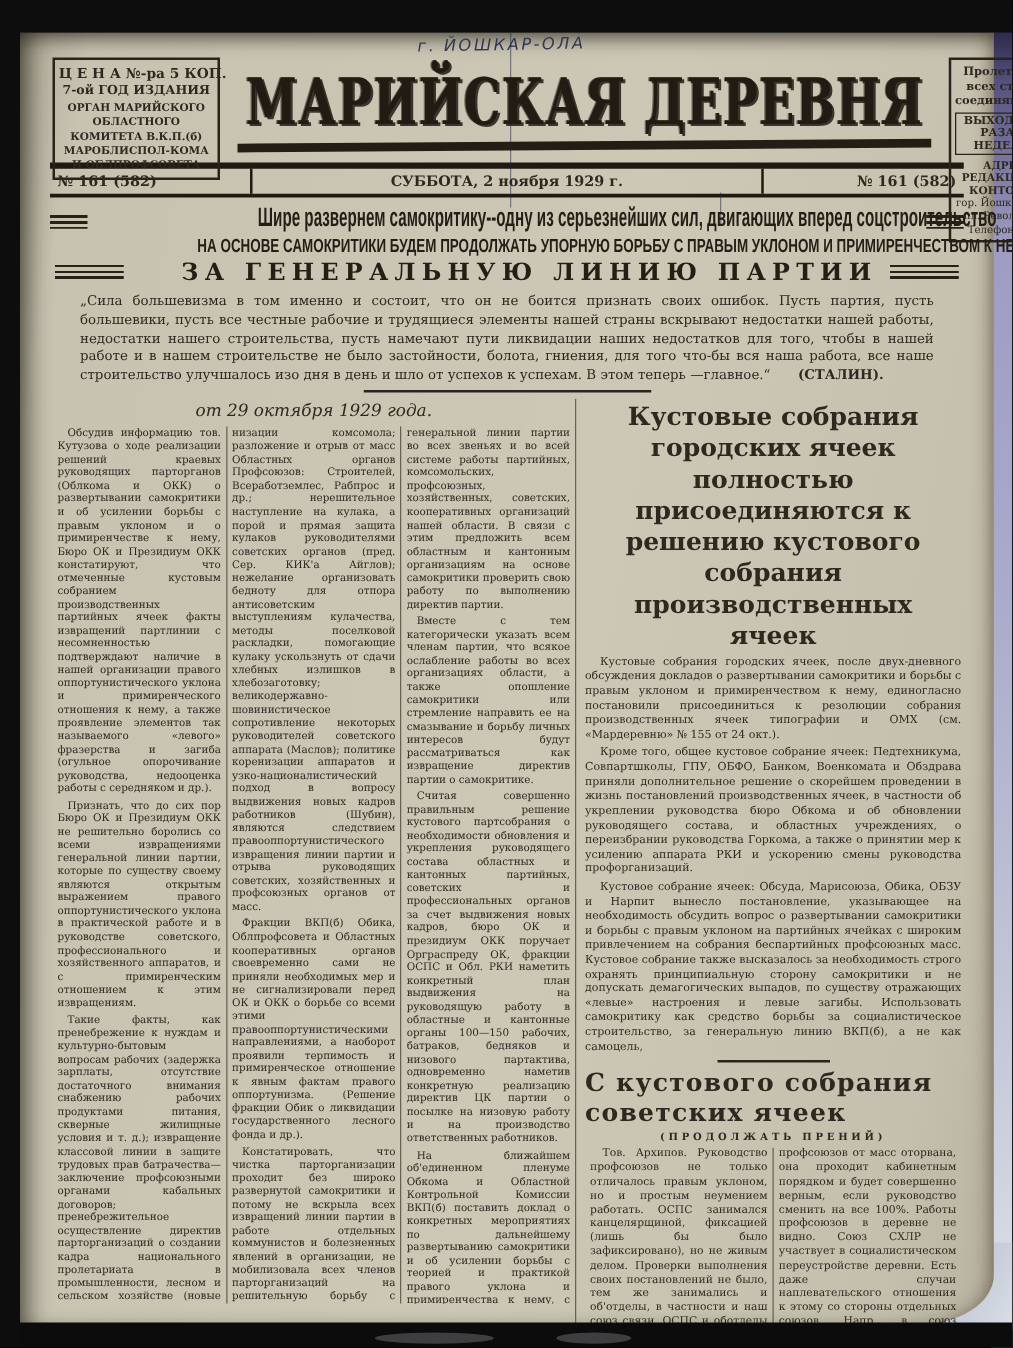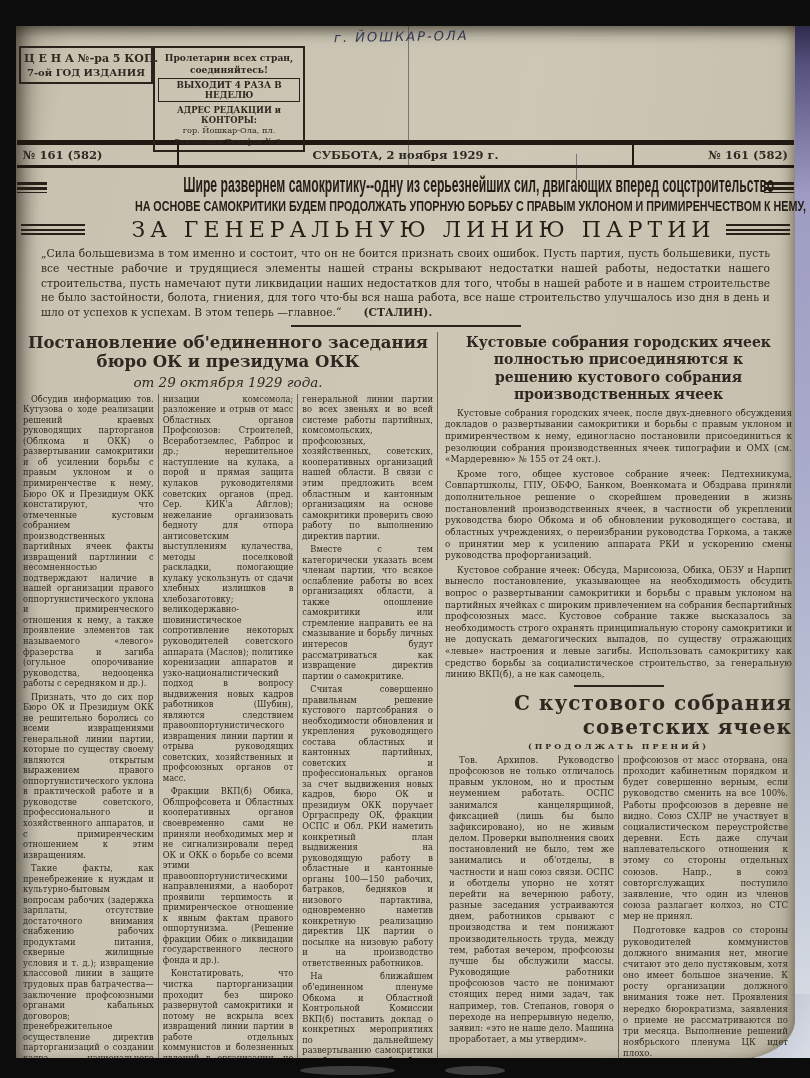--- a/index.html
+++ b/index.html
@@ -7,21 +7,21 @@
         font-family:"DejaVu Serif",serif;}
   .right-strip{position:absolute;right:0;top:0;width:17px;height:100%;
     background:linear-gradient(#14102a 0%,#55517e 6%,#9e9cc2 18%,#aaaccb 45%,#c6ccd9 80%,#dde2e8 100%);}
   .corner-blue{position:absolute;right:0;bottom:14px;width:60px;height:70px;
     background:linear-gradient(120deg,transparent 40%,#c3c9d6 41%,#d9dee6 100%);}
   .paper{position:absolute;left:16px;top:26px;width:779px;height:1034px;box-sizing:border-box;
     background:linear-gradient(100deg,#b0aa98 0,#c8c3b1 6%,#cdc8b6 55%,#c5c0ae 90%,#b8b2a0 100%);
     box-shadow:inset 16px 0 20px -10px rgba(25,20,12,.65),
                inset -10px 0 16px -8px rgba(60,45,25,.55),
                inset 0 14px 16px -10px rgba(25,20,12,.6);
-    border-bottom-right-radius:62px 40px;color:#2e2820;padding:0 1px;}
+    border-bottom-right-radius:62px 40px;color:#2e2820;padding:0 24px;}
   .top-band{position:absolute;top:0;left:0;width:100%;height:26px;background:#0d0d0d;}
   .bottom-band{position:absolute;bottom:0;left:0;width:100%;height:20px;background:#0c0c0c;}
   .blob{position:absolute;bottom:3px;height:9px;background:rgba(195,195,200,.28);border-radius:50%;}
   .blob.b1{left:300px;width:95px;} .blob.b2{left:445px;width:60px;}
   .left-strip{position:absolute;left:0;top:0;width:16px;height:100%;background:#0d0d0d;}
 
   .handwriting{position:absolute;left:318px;top:3px;font-family:"DejaVu Sans",sans-serif;
     font-style:italic;font-size:13px;letter-spacing:2px;color:#323753;transform:rotate(-1deg);}
   .pencil{position:absolute;width:1px;background:rgba(35,38,70,.5);}
   .p1{left:392px;top:0;height:140px;} .p2{left:560px;top:128px;height:26px;}
@@ -38,60 +38,60 @@
     padding:1px 2px;margin-top:3px;}
   .addr-label{font-weight:bold;font-size:8.4px;margin-top:3px;}
   .addr{font-size:8.2px;line-height:1.3;}
   .title-wrap{flex:1;text-align:center;position:relative;padding-top:6px;}
   .np-title{margin:0;font-size:40px;font-weight:bold;color:#211b14;white-space:nowrap;
     letter-spacing:1px;display:inline-block;transform:scale(0.93,1.28);transform-origin:center top;
     text-shadow:2px 1px 0 rgba(33,27,20,.85),-1px 0 0 rgba(33,27,20,.55);}
   .title-underline{height:7px;background:#231d15;margin:14px 14px 0;transform:skewY(-.4deg);}
 
   .dateline{display:flex;align-items:stretch;border-top:5px solid #1f1912;border-bottom:3px solid #1f1912;
-    margin-top:12px;font-weight:bold;font-size:11.5px;}
+    margin-top:2px;font-weight:bold;font-size:11.5px;}
   .dl-cell{display:flex;align-items:center;padding:3px 6px;}
   .dl-left{width:148px;} .dl-right{width:148px;justify-content:flex-end;}
   .dl-center{flex:1;justify-content:center;border-left:2px solid #1f1912;border-right:2px solid #1f1912;}
 
   .banner-row{position:relative;text-align:center;white-space:nowrap;}
   .deco{position:absolute;width:30px;height:11px;top:8px;
     background:repeating-linear-gradient(to bottom,#262019 0 2.5px,transparent 2.5px 5px);}
   .deco.dl{left:0;} .deco.dr{right:0;}
   .bl1{margin-top:6px;}
   .bl1-text{display:inline-block;font-family:"Liberation Sans",sans-serif;font-weight:bold;
     font-size:19px;color:#241e16;transform:scale(0.64,1.12);transform-origin:center;}
   .bl2-text{display:inline-block;font-family:"Liberation Sans",sans-serif;font-weight:bold;
     font-size:14.5px;color:#241e16;transform:scale(0.74,1.05);transform-origin:center;}
   .bl3{display:flex;align-items:center;gap:10px;margin:2px 4px 0;}
   .rule3{flex:1;height:12px;max-width:150px;
     background:repeating-linear-gradient(to bottom,#262019 0 2px,transparent 2px 4.5px);}
-  .bl3-text{font-weight:normal;font-size:22px;letter-spacing:5px;color:#241e16;white-space:nowrap;margin-left:36px;}
+  .bl3-text{font-weight:bold;font-size:19px;letter-spacing:5px;color:#241e16;white-space:nowrap;margin-left:36px;}
 
   .quote{margin:5px 24px 0;font-size:10.7px;line-height:1.38;text-align:justify;}
   .quote .attr{font-weight:bold;margin-left:22px;}
   .divider-short{width:230px;height:2px;background:#2a241c;margin:4px auto 5px;}
 
   .content{display:flex;padding:0 2px;height:748px;overflow:hidden;}
   .left-article{width:418px;box-sizing:border-box;}
   .right-half{flex:1;border-left:1px solid #6a6156;padding-left:7px;box-sizing:border-box;}
 
   .la-title{font-size:16.5px;font-weight:bold;text-align:center;line-height:1.15;margin:2px 0 0;}
   .la-subtitle{font-style:italic;font-size:13.5px;text-align:center;margin:2px 0 4px;}
   .cols{display:flex;height:702px;overflow:hidden;}
   .col{flex:1;padding:0 4px;text-align:justify;font-size:8.3px;line-height:1.27;}
   .col + .col{border-left:1px solid #6a6156;}
   .col p{margin:0 0 3px;text-indent:8px;}
   .col p.noindent{text-indent:0;}
 
-  .ra-title{font-size:14px;font-weight:bold;text-align:center;line-height:1.25;margin:2px 10px 4px;}
+  .ra-title{font-size:20px;font-weight:bold;text-align:center;line-height:1.25;margin:2px 10px 4px;}
   .ra-body p{margin:0 0 3px;font-size:8.8px;line-height:1.32;text-align:justify;text-indent:12px;}
   .divider-tiny{width:90px;height:2px;background:#2a241c;margin:4px auto;}
 
-  .sess-title{font-size:20px;font-weight:bold;text-align:right;letter-spacing:1px;margin:2px 0 0;}
+  .sess-title{font-size:20px;font-weight:bold;text-align:left;letter-spacing:1px;margin:2px 0 0;}
   .sess-subtitle{text-align:center;font-weight:bold;font-size:8px;letter-spacing:3px;margin:2px 0 4px;}
   .sess-cols{display:flex;height:398px;overflow:hidden;}
   .sess-col{flex:1;padding:0 4px;font-size:8.6px;line-height:1.3;text-align:justify;}
   .sess-col + .sess-col{border-left:1px solid #6a6156;}
   .sess-col p{margin:0 0 3px;text-indent:10px;}
   .sess-col p.noindent{text-indent:0;}
   .subhead{text-align:center;font-weight:bold;font-size:9.6px;margin:4px 0 2px;text-indent:0;}
 </style>
 </head>
 <body>
@@ -102,20 +102,25 @@
 
   <div class="paper">
     <div class="handwriting">г. ЙОШКАР-ОЛА</div>
     <div class="pencil p1"></div>
     <div class="pencil p2"></div>
 
     <header class="masthead">
       <div class="mbox left-box">
         <div class="price">Ц Е Н А №-ра 5 КОП.</div>
         <div class="edition">7-ой ГОД ИЗДАНИЯ</div>
+        <div class="organ">ОРГАН МАРИЙСКОГО ОБЛАСТНОГО КОМИТЕТА В.К.П.(б) МАРОБЛИСПОЛ-КОМА И ОБЛПРОФСОВЕТА</div>
+      </div>
+      <div class="title-wrap">
+        <h1 class="np-title">МАРИЙСКАЯ ДЕРЕВНЯ</h1>
+        <div class="title-underline"></div>
       </div>
       <div class="mbox right-box">
         <div class="slogan">Пролетарии всех стран, соединяйтесь!</div>
         <div><span class="schedule">ВЫХОДИТ 4 РАЗА В НЕДЕЛЮ</span></div>
         <div class="addr-label">АДРЕС РЕДАКЦИИ и КОНТОРЫ:</div>
         <div class="addr">гор. Йошкар-Ола, пл. Революции Телефон № 3.</div>
       </div>
     </header>
 
     <div class="dateline">
@@ -137,21 +142,20 @@
       <span class="bl3-text">ЗА ГЕНЕРАЛЬНУЮ ЛИНИЮ ПАРТИИ</span>
       <div class="rule3"></div>
     </div>
 
     <p class="quote"><span>„Сила большевизма в том именно и состоит, что он не боится признать своих ошибок. Пусть партия, пусть большевики, пусть все честные рабочие и трудящиеся элементы нашей страны вскрывают недостатки нашей работы, недостатки нашего строительства, пусть намечают пути ликвидации наших недостатков для того, чтобы в нашей работе и в нашем строительстве не было застойности, болота, гниения, для того что-бы вся наша работа, все наше строительство улучшалось изо дня в день и шло от успехов к успехам. В этом теперь —главное.“</span><span class="attr">(СТАЛИН).</span></p>
     <div class="divider-short"></div>
 
     <main class="content">
 
       <section class="left-article">
-        <h2 class="la-title">Постановление об'единенного заседания бюро ОК и президума ОКК</h2>
         <div class="la-subtitle">от 29 октября 1929 года.</div>
         <div class="cols">
           <div class="col">
             <p>Обсудив информацию тов. Кутузова о ходе реализации решений краевых руководящих парторганов (Облкома и ОКК) о развертывании самокритики и об усилении борьбы с правым уклоном и о примиренчестве к нему, Бюро ОК и Президиум ОКК констатируют, что отмеченные кустовым собранием производственных партийных ячеек факты извращений партлинии с несомненностью подтверждают наличие в нашей организации правого оппортунистического уклона и примиренческого отношения к нему, а также проявление элементов так называемого «левого» фразерства и загиба (огульное опорочивание руководства, недооценка работы с середняком и др.).</p>
             <p>Признать, что до сих пор Бюро ОК и Президиум ОКК не решительно боролись со всеми извращениями генеральной линии партии, которые по существу своему являются открытым выражением правого оппортунистического уклона в практической работе и в руководстве советского, профессионального и хозяйственного аппаратов, и с примиренческим отношением к этим извращениям.</p>
             <p>Такие факты, как пренебрежение к нуждам и культурно-бытовым вопросам рабочих (задержка зарплаты, отсутствие достаточного внимания снабжению рабочих продуктами питания, скверные жилищные условия и т. д.); извращение классовой линии в защите трудовых прав батрачества—заключение профсоюзными органами кабальных договоров; пренебрежительное осуществление директив парторганизаций о создании кадра национального пролетариата в промышленности, лесном и сельском хозяйстве (новые предприятия, лесоразработки, совхозы, новое совхозное строительство); скрытие за последнее время искривления классовой линии в налоговой работе Обфо, засорение социально-чуждыми элементами и сращивание отдельных звеньев аппарата Обфо с частником; проникновение на руководящую работу в Марипредставительство при ВЦИК сына кулака-лишенца Дмитриева и выступление отдельных коммунистов (Свиряков Ф.) в защиту Дмитриева; дело Андреева и «Андреевщина»; искривление судом классовой линии в процессах над работниками Марсельхозсоюза и прокуратуры; выдвижение партячейкой завода «Красный Волгарь» крупного домовладельца Ковалькова в члены ЦК Союза Водников; развал городской орга-</p>
           </div>
           <div class="col">
             <p class="noindent">низации комсомола; разложение и отрыв от масс Областных органов Профсоюзов: Строителей, Всеработземлес, Рабпрос и др.; нерешительное наступление на кулака, а порой и прямая защита кулаков руководителями советских органов (пред. Сер. КИК'а Айглов); нежелание организовать бедноту для отпора антисоветским выступлениям кулачества, методы поселковой раскладки, помогающие кулаку ускользнуть от сдачи хлебных излишков в хлебозаготовку; великодержавно-шовинистическое сопротивление некоторых руководителей советского аппарата (Маслов); политике коренизации аппаратов и узко-националистический подход в вопросу выдвижения новых кадров работников (Шубин), являются следствием правооппортунистического извращения линии партии и отрыва руководящих советских, хозяйственных и профсоюзных органов от масс.</p>
             <p>Фракции ВКП(б) Обика, Облпрофсовета и Областных кооперативных органов своевременно сами не приняли необходимых мер и не сигнализировали перед ОК и ОКК о борьбе со всеми этими правооппортунистическими направлениями, а наоборот проявили терпимость и примиренческое отношение к явным фактам правого оппортунизма. (Решение фракции Обик о ликвидации государственного лесного фонда и др.).</p>

